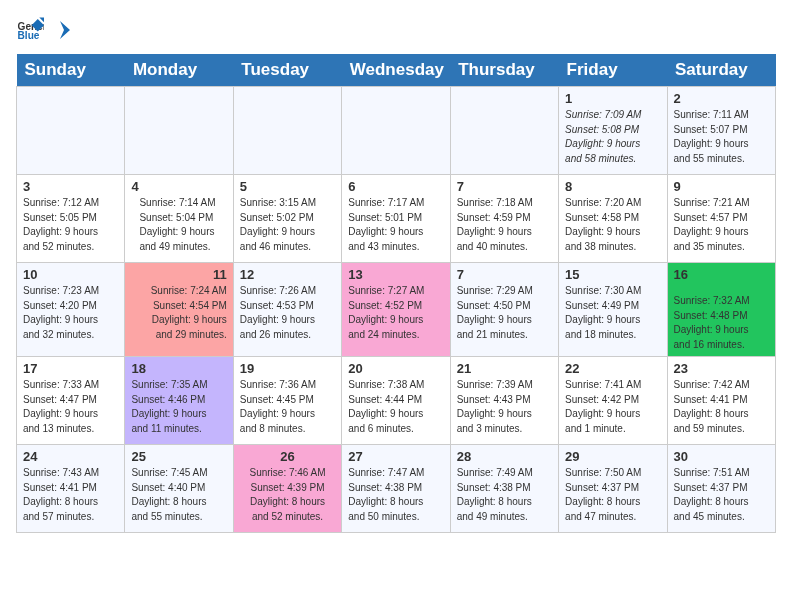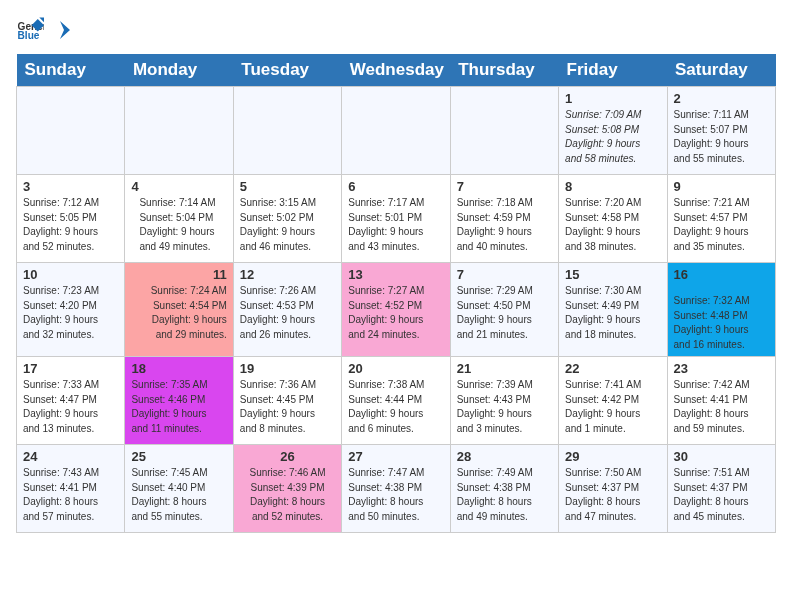--- a/index.html
+++ b/index.html
@@ -242,37 +242,37 @@
 Daylight: 9 hours
 and 21 minutes.</div>
         </td>
         <td style="background-color: rgb(245, 248, 255);">
           <span class="day-num">15</span>
           <div class="day-info" style="white-space: pre-line;">Sunrise: 7:30 AM
 Sunset: 4:49 PM
 Daylight: 9 hours
 and 18 minutes.</div>
         </td>
-        <td style="background-color: #0ea5e9;">
+        <td style="background-color: #22c55e;">
           <span class="day-num">16</span>
           <div class="day-info" style="white-space: pre-line; margin-top: 12px;">Sunrise: 7:32 AM
 Sunset: 4:48 PM
 Daylight: 9 hours
 and 16 minutes.</div>
         </td>
       </tr>
       <tr>
         <td style="background-color: rgb(255, 255, 255);">
           <span class="day-num">17</span>
           <div class="day-info" style="white-space: pre-line;">Sunrise: 7:33 AM
 Sunset: 4:47 PM
 Daylight: 9 hours
 and 13 minutes.</div>
         </td>
-        <td style="background-color: #d946ef;">
+        <td style="background-color: #c4b5fd;">
           <span class="day-num">18</span>
           <div class="day-info" style="white-space: pre-line;">Sunrise: 7:35 AM
 Sunset: 4:46 PM
 Daylight: 9 hours
 and 11 minutes.</div>
         </td>
         <td style="background-color: rgb(255, 255, 255);">
           <span class="day-num">19</span>
           <div class="day-info" style="white-space: pre-line;">Sunrise: 7:36 AM
 Sunset: 4:45 PM

